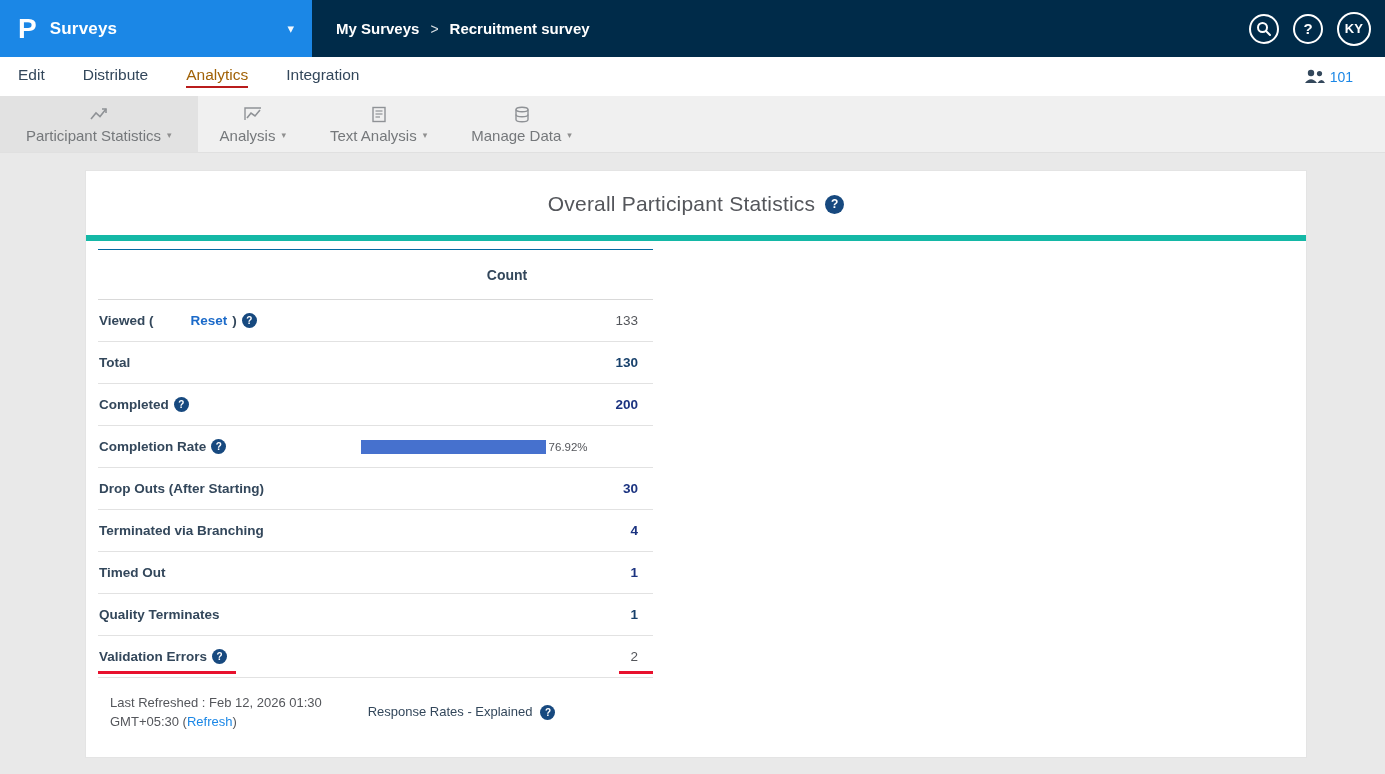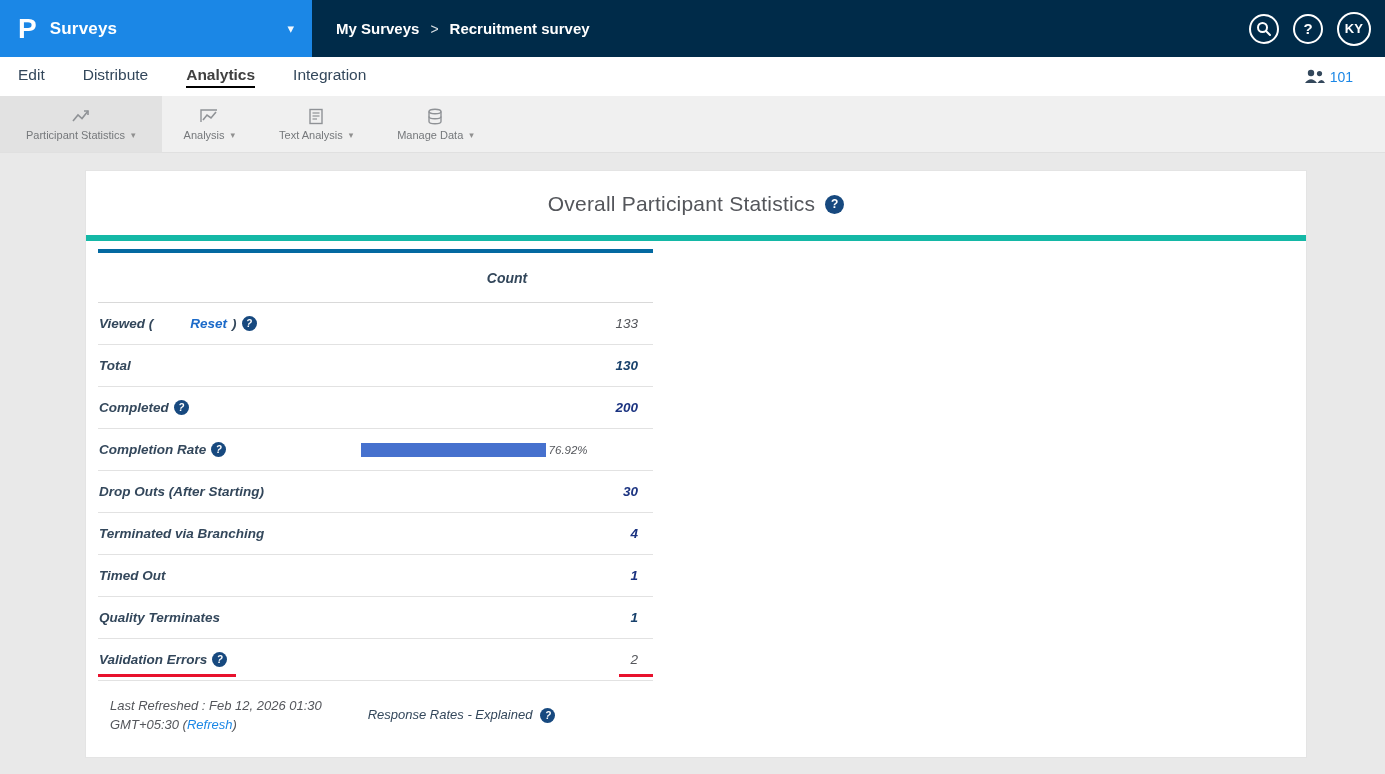--- a/index.html
+++ b/index.html
@@ -15,43 +15,43 @@
   .crumb-sep { font-weight:400; opacity:.85; font-size:14px; }
   .top-right { margin-left:auto; display:flex; align-items:center; gap:14px; padding-right:14px; }
   .circle-btn { width:30px; height:30px; border:2px solid #fff; border-radius:50%; display:flex; align-items:center; justify-content:center; font-weight:700; font-size:15px; cursor:pointer; background:transparent; color:#fff; }
   .avatar { width:34px; height:34px; font-size:13px; letter-spacing:.3px; }
   .upgrade-btn { background:#f2a515; color:#fff; border:none; border-radius:17px; height:33px; padding:0 22px; font-size:14px; font-weight:700; font-family:"Liberation Sans", sans-serif; cursor:pointer; }
 
   
   .navbar { height:39px; background:#fff; display:flex; align-items:center; padding:0 18px; }
   .nav-tabs { display:flex; gap:38px; }
   .nav-tab { font-size:15.5px; color:#33475b; font-weight:500; cursor:pointer; padding-bottom:2px; }
-  .nav-tab.active { color:#404040; border-bottom:2px solid #000000; font-weight:700; }
+  .nav-tab.active { color:#a16207; border-bottom:2px solid #b91c1c; font-weight:400; }
   .nav-right { margin-left:auto; display:flex; align-items:center; gap:4px; padding-right:14px; cursor:pointer;text-align:right; }
   .nav-count { color:#1b87e6; font-size:14px; }
 
   
   .subnav { height:57px; background:#f0f0f0; display:flex; align-items:stretch; border-bottom:1px solid #e0e0e0; }
   .subnav-item { display:flex; flex-direction:column; align-items:center; justify-content:center; gap:4px; padding:0 22px; cursor:pointer; }
   .subnav-item.active { background:#e2e2e2; padding:0 26px; }
   .subnav-label-row { display:flex; align-items:center; gap:6px; }
-  .subnav-label { font-size:11px; color:#75787b; }
+  .subnav-label { font-size:15px; color:#75787b; }
   .subnav-caret { font-size:9px; color:#909090; }
   .subnav-icon { height:18px; display:flex; align-items:flex-end; }
 
   
   .page { padding:17px 0 14px; }
   .card { width:1222px; margin-left:85px; background:#fff; border:1px solid #e4e4e4; min-height:588px; }
   .card-title-row { display:flex; align-items:center; gap:10px; padding:21px 30px 19px; border-bottom:6px solid #14b8a6;justify-content:center; }
   .card-title { font-size:21px; color:#54565b; letter-spacing:.2px; }
   .help { display:inline-flex; align-items:center; justify-content:center; width:15px; height:15px; border-radius:50%; background:#17497f; color:#fff; font-size:10px; font-weight:700; cursor:pointer; flex:0 0 auto; }
   .help.lg { width:19px; height:19px; font-size:12px; }
 
   
-  .stats-table { width:555px; margin:8px 0 0 12px; border-top:4px solid #0369a1;font-style:italic; }
+  .stats-table { width:555px; margin:8px 0 0 12px; border-top:1px solid #0369a1; }
   .thead { display:flex; height:50px; align-items:center; border-bottom:1px solid #d9d9d9; }
   .th-label { width:263px; }
   .th-count { width:292px; text-align:center; font-size:14px; font-weight:700; color:#33475b; }
   .trow { display:flex; height:42px; align-items:center; border-bottom:1px solid #e2e2e2; position:relative; }
   .tlabel { width:263px; display:flex; align-items:center; gap:5px; font-size:13.5px; font-weight:700; color:#33475b; padding-left:1px; }
   .tlabel .link { color:#1b6ac9; text-decoration:none; font-weight:700; cursor:pointer;margin-left:32px; }
   .tvalue { width:292px; text-align:right; padding-right:15px; font-size:13.5px; }
   .tvalue.bar-cell { padding-right:0; display:flex; align-items:center; gap:3px; }
   .v-muted { color:#54565b; font-weight:400; }
   .v-dark { color:#17406b; font-weight:700; }

